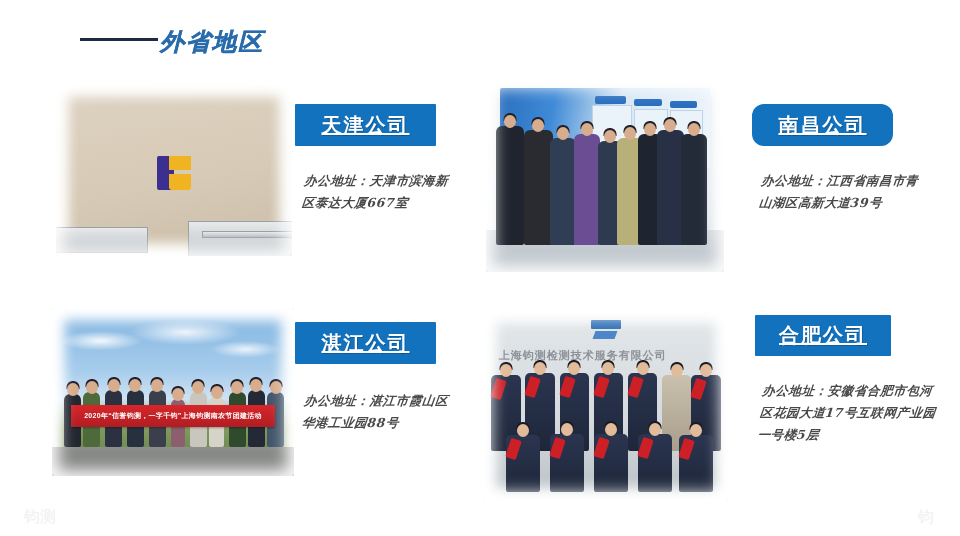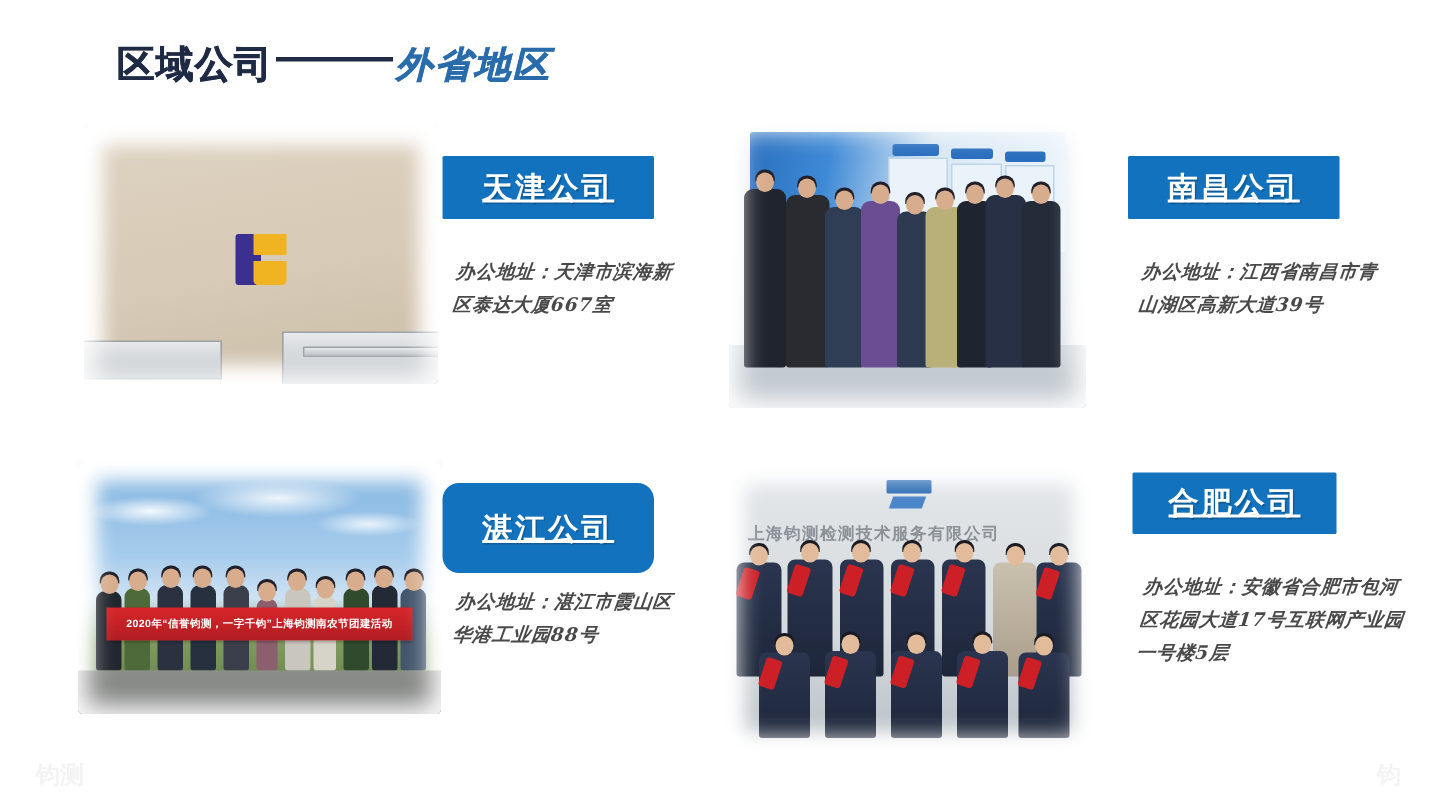--- a/index.html
+++ b/index.html
@@ -160,21 +160,20 @@
     font-family:"DejaVu Serif","Liberation Serif",serif;
     user-select:none;
   }
 </style>
 </head>
 <body>
 
 <div class="slide">
 
   <div class="title-block">
-    <span class="title-main">区域公司</span>
     <span class="title-dash"></span>
     <span class="title-sub">外省地区</span>
   </div>
 
   <div class="card">
 
     <div class="photo wall" style="left:56px;top:84px;width:236px;height:172px;">
       <div class="photo-inner">
         <div class="logo-mark">
           <div class="l1"></div>
@@ -243,21 +242,21 @@
             <i class="head"></i>
           </div>
         <div class="person" style="left:82%;width:11%;height:58%;background:#232a38;">
             <i class="hair"></i>
             <i class="head"></i>
           </div>
       </div>
       <div class="photo-feather"></div>
     </div>
 
-    <div class="chip" style="left:752px;top:104px;width:141px;height:42px;">
+    <div class="chip" style="left:752px;top:104px;width:141px;height:42px;border-radius:12px;">
       <span>南昌公司</span>
     </div>
 
     <div class="addr" style="left:760px;top:170px;width:168px;">办公地址：江西省南昌市青山湖区高新大道39号</div>
   </div>
 
   <div class="card">
 
     <div class="photo outdoor" style="left:52px;top:308px;width:242px;height:168px;">
       <div class="photo-inner">
@@ -305,21 +304,21 @@
         <div class="person" style="left:89%;bottom:17%;width:7%;height:33%;background:#42556b;">
             <i class="hair"></i>
             <i class="head"></i>
           </div>
         <div class="banner">2020年“信誉钧测，一字千钧”上海钧测南农节团建活动</div>
         <div class="deck"></div>
       </div>
       <div class="photo-feather"></div>
     </div>
 
-    <div class="chip" style="left:295px;top:322px;width:141px;height:60px;border-radius:11px;">
+    <div class="chip" style="left:295px;top:322px;width:141px;height:42px;">
       <span>湛江公司</span>
     </div>
 
     <div class="addr" style="left:303px;top:390px;width:152px;">办公地址：湛江市霞山区华港工业园88号</div>
   </div>
 
   <div class="card">
 
     <div class="photo studio" style="left:484px;top:310px;width:244px;height:190px;">
       <div class="photo-inner">

